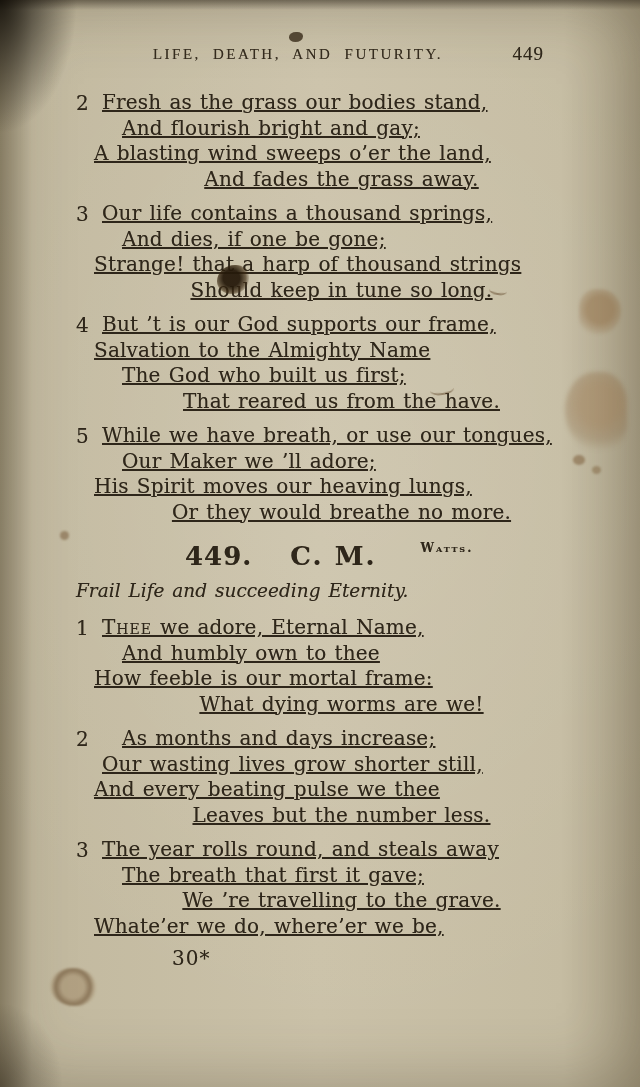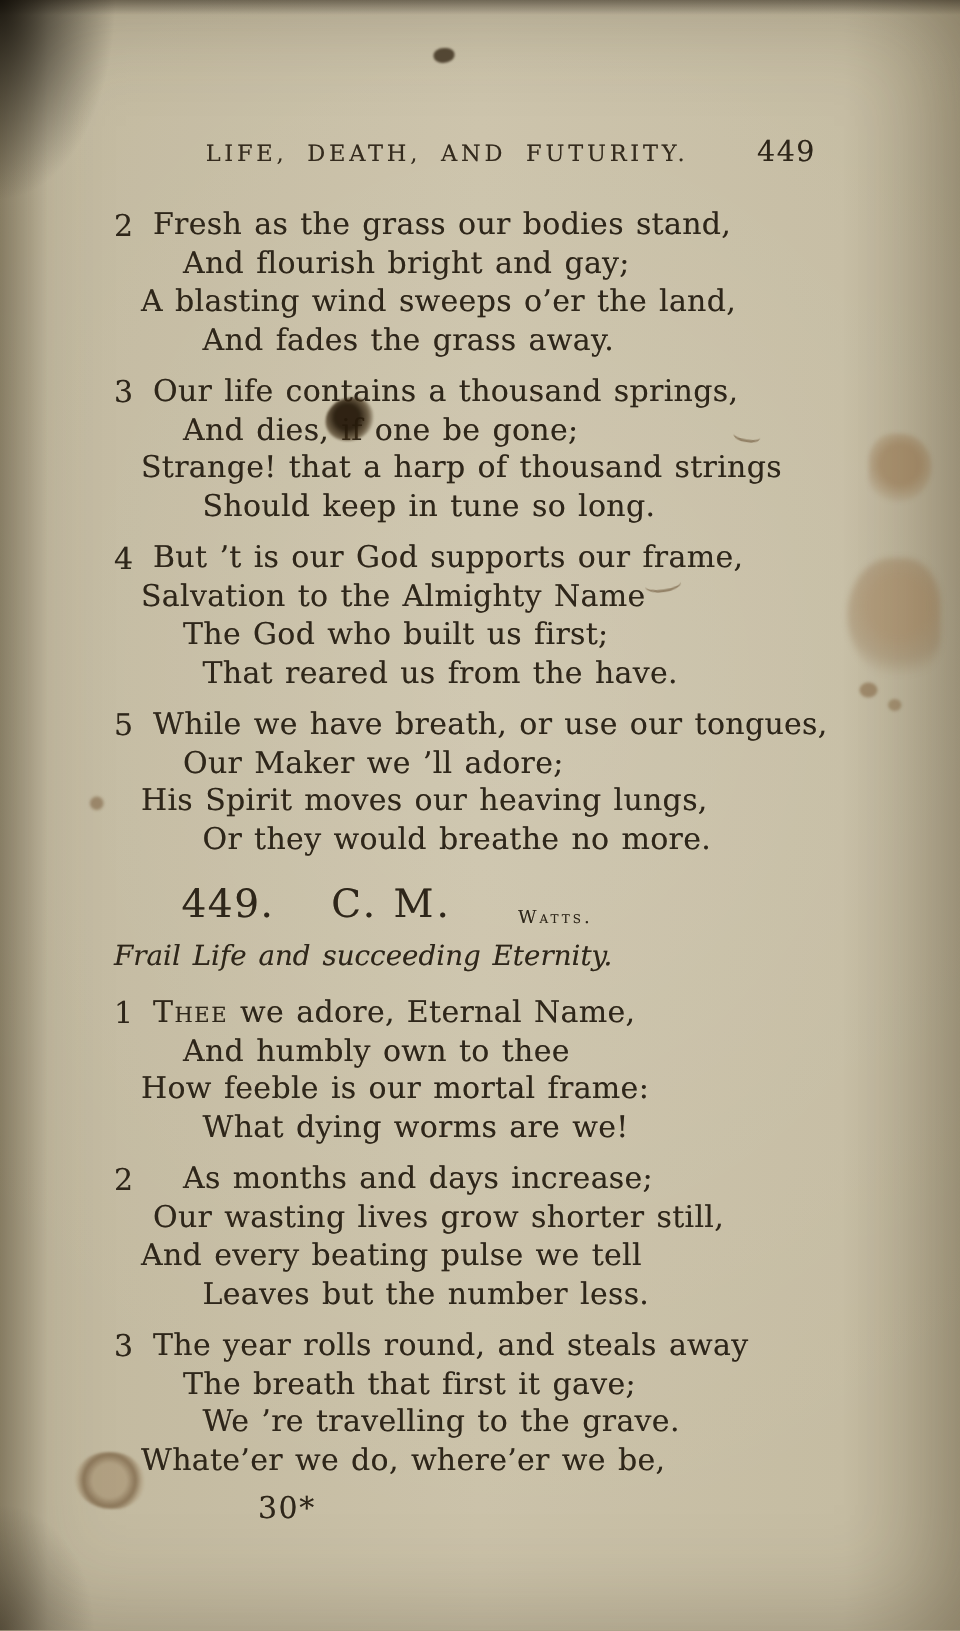--- a/index.html
+++ b/index.html
@@ -70,47 +70,48 @@
     border-radius: 50%;
     filter: blur(0.5px);
   }
   .pen-mark-1 { left: 430px; top: 384px; width: 24px; height: 9px; transform: rotate(-8deg); }
   .pen-mark-2 { left: 489px; top: 286px; width: 18px; height: 7px; transform: rotate(9deg); }
 
   .content {
     position: absolute; left: 76px; top: 0; width: 472px;
     text-shadow: 0 0 0.4px rgba(42,32,16,0.4);
   }
-  .running-header { margin-top: 93px; position: relative; height: 24px; }
+  .running-header { margin-top: 46px; position: relative; height: 24px; font-family: Liberation Serif, serif; }
   .header-title {
     display: block; text-align: center; padding-right: 28px;
     font-size: 15px; letter-spacing: 2.5px; word-spacing: 6px;
     color: #342b1e;
   }
   .page-number {
     position: absolute; right: 4px; top: -3px;
     font-size: 19px; letter-spacing: 1px;
   }
   .stanza {
     position: relative; padding-left: 26px;
     margin: 0 0 9px 0;
     font-size: 20px; line-height: 25.5px;
     letter-spacing: 0.2px; word-spacing: 1.5px;
   }
   .stanza-first { margin-top: 20px; }
   .stanza-num { position: absolute; left: 0; top: 1px; font-size: 20px; }
-  .line { white-space: nowrap; }
+  .line { white-space: nowrap; text-decoration: underline; }
   .l2 { margin-left: 20px; }
   .l3 { margin-left: -8px; }
-  .l4 { margin-left: 33px; }
+  .l4 { margin-left: 33px; text-align: center; }
   .smallcaps { font-variant: small-caps; letter-spacing: 1px; }
 
   .hymn-heading {
-    display: flex; align-items: flex-end;
-    margin: 16px 0 0 45px;
+    display: flex; align-items: flex-start;
+    margin: 16px 0 0 109px;
+    font-weight: bold;
   }
   .hymn-number { font-size: 26px; letter-spacing: 1px; }
   .hymn-meter { font-size: 26px; margin-left: 38px; letter-spacing: 2px; }
   .hymn-author { font-size: 12px; margin-left: 44px; font-variant: small-caps; letter-spacing: 2px; }
   .hymn-subtitle {
     margin-top: 9px; padding-right: 24px;
     font-style: italic; font-size: 18.5px; word-spacing: 2px;
   }
   .hymn-stanzas-start { margin-top: 14px; }
   .printer-signature {
@@ -177,21 +178,21 @@
       <div class="line l1"><span class="smallcaps">Thee</span><span> we adore, Eternal Name,</span></div>
       <div class="line l2">And humbly own to thee</div>
       <div class="line l3">How feeble is our mortal frame:</div>
       <div class="line l4">What dying worms are we!</div>
     </div>
 
     <div class="stanza">
       <span class="stanza-num">2</span>
       <div class="line l2">As months and days increase;</div>
       <div class="line l1">Our wasting lives grow shorter still,</div>
-      <div class="line l3">And every beating pulse we tell</div>
+      <div class="line l3">And every beating pulse we thee</div>
       <div class="line l4">Leaves but the number less.</div>
     </div>
 
     <div class="stanza">
       <span class="stanza-num">3</span>
       <div class="line l1">The year rolls round, and steals away</div>
       <div class="line l2">The breath that first it gave;</div>
       <div class="line l4">We ’re travelling to the grave.</div>
       <div class="line l3">Whate’er we do, where’er we be,</div>
     </div>

